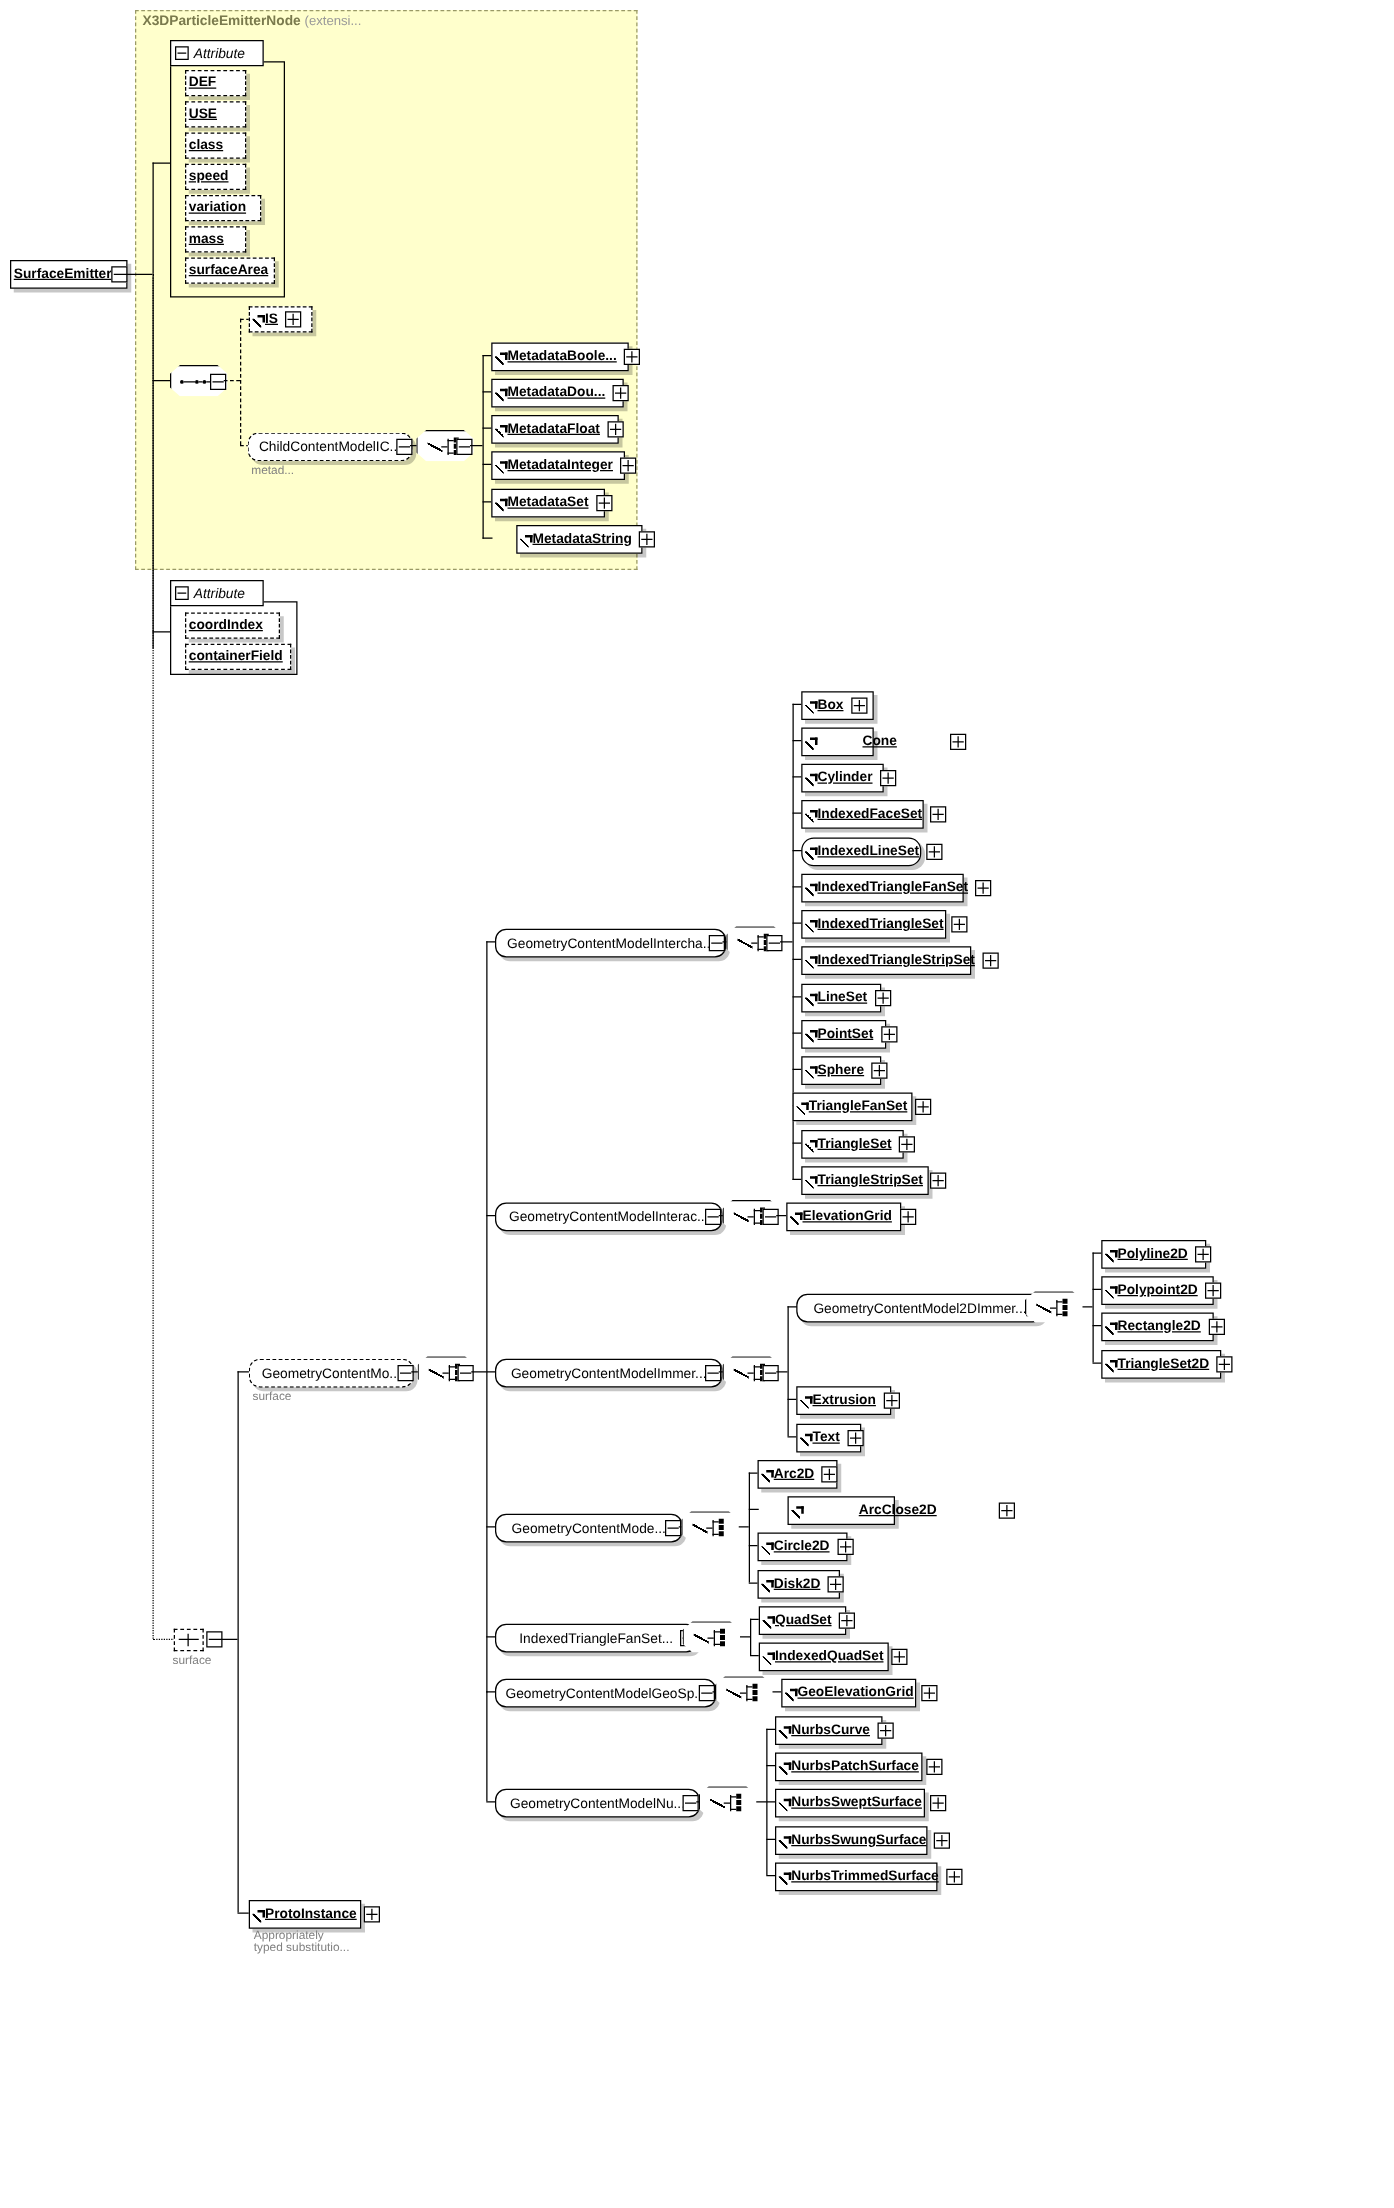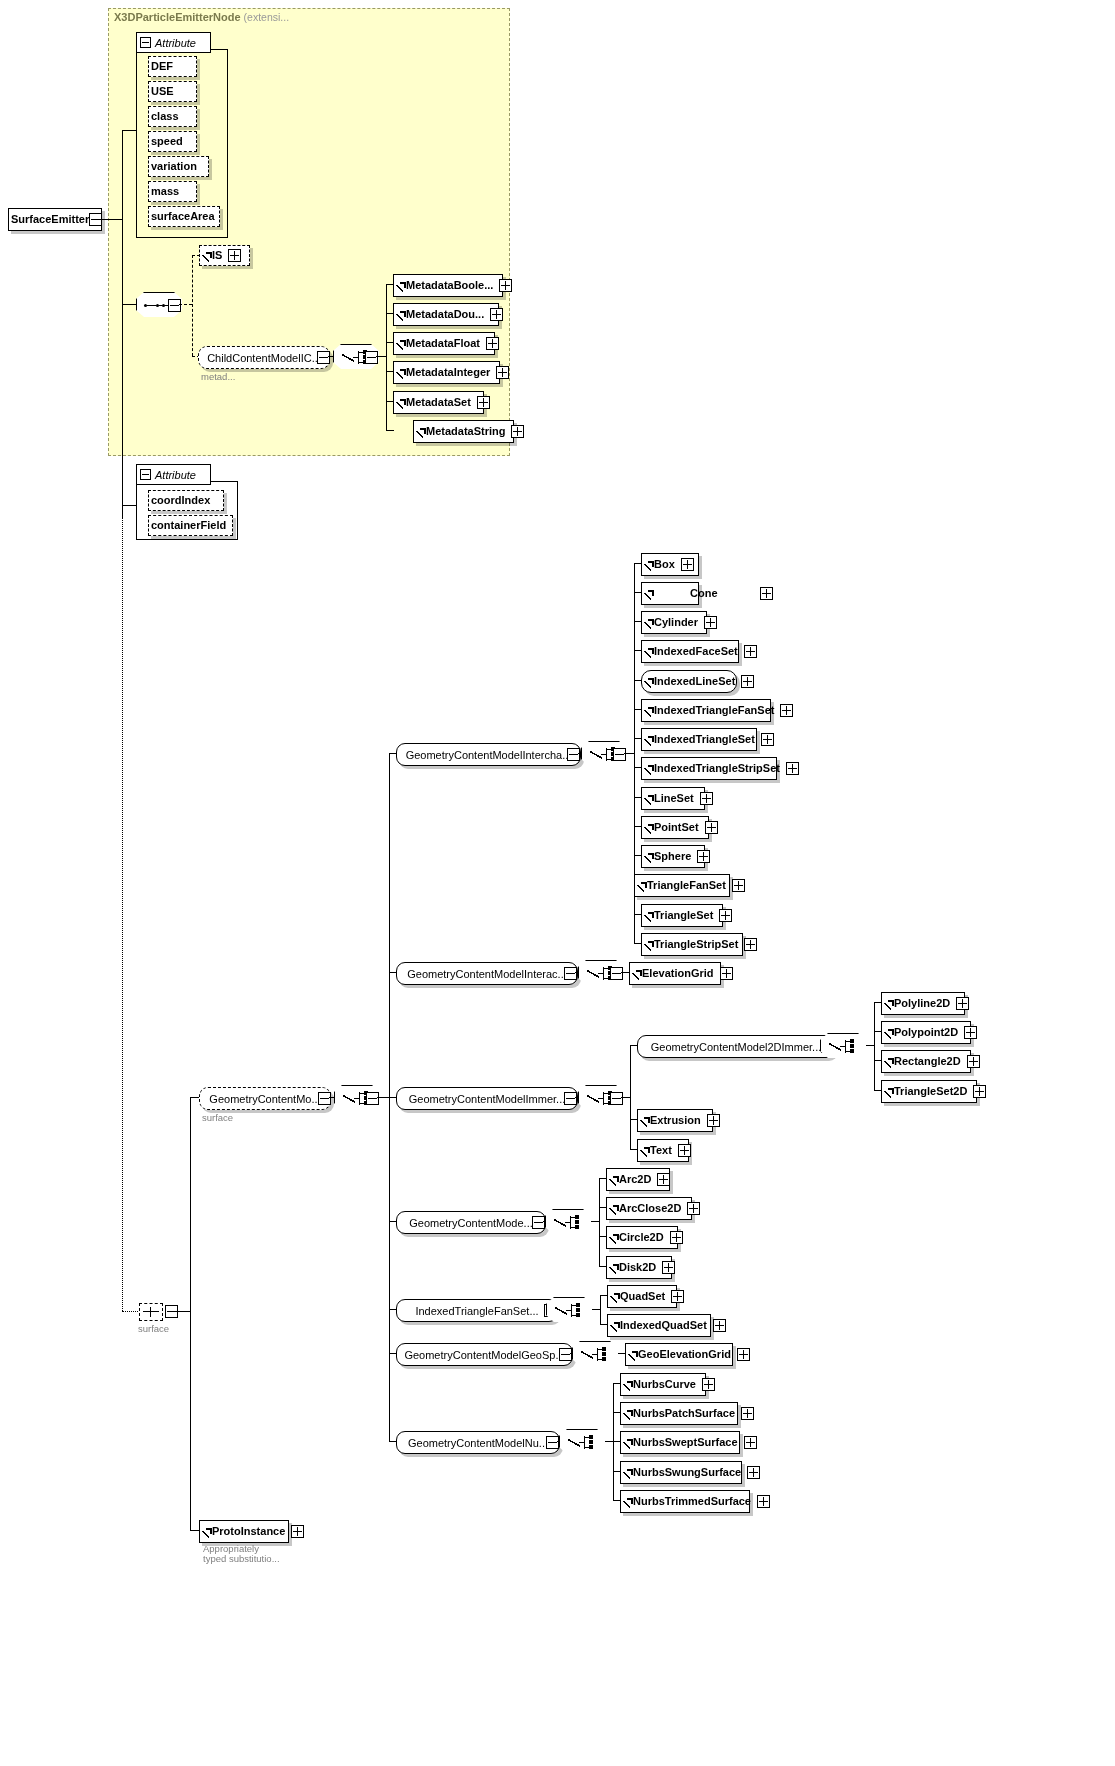--- a/index.html
+++ b/index.html
@@ -46,21 +46,21 @@
     content:"";position:absolute;left:1px;right:1px;top:4px;height:1px;background:#000;
   }
 
   
   .node{
     position:absolute;height:21px;background:#ffffff;border:1px solid #000;
     display:flex;align-items:center;white-space:nowrap;
     font-size:11px;font-weight:bold;color:#000;
     box-shadow:3px 3px 0 0 rgba(0,0,0,0.22);
   }
-  .node .lbl{padding:0 4px 0 2px;line-height:21px;}
+  .node .lbl{padding:0 4px 0 2px;line-height:21px;text-decoration:underline;}
   .node.attr{
     border:1px dashed #000;font-weight:bold;color:#000;
   }
   .node.elem{border:1px solid #000;}
 
   
   .refarrow{
     width:9px;height:21px;position:relative;flex:0 0 auto;margin-left:1px;
   }
   .refarrow:before{
@@ -556,21 +556,21 @@
   <div class="ln-h" style="left:599px;top:1178px;width:8px;"></div>
   <div class="ln-h" style="left:599px;top:1207px;width:8px;"></div>
   <div class="ln-h" style="left:599px;top:1236px;width:8px;"></div>
   <div class="ln-h" style="left:599px;top:1266px;width:8px;"></div>
 
   <div class="node elem" style="left:606px;top:1168px;width:62px;">
     <span class="refarrow"></span>
     <span class="lbl">Arc2D</span>
     <span class="btn plus"></span>
   </div>
-  <div class="node elem" style="left:606px;top:1197px;width:84px;">
+  <div class="node elem" style="left:630px;top:1197px;width:84px;gap:44px;">
     <span class="refarrow"></span>
     <span class="lbl">ArcClose2D</span>
     <span class="btn plus"></span>
   </div>
   <div class="node elem" style="left:606px;top:1226px;width:70px;">
     <span class="refarrow"></span>
     <span class="lbl">Circle2D</span>
     <span class="btn plus"></span>
   </div>
   <div class="node elem" style="left:606px;top:1256px;width:64px;">

